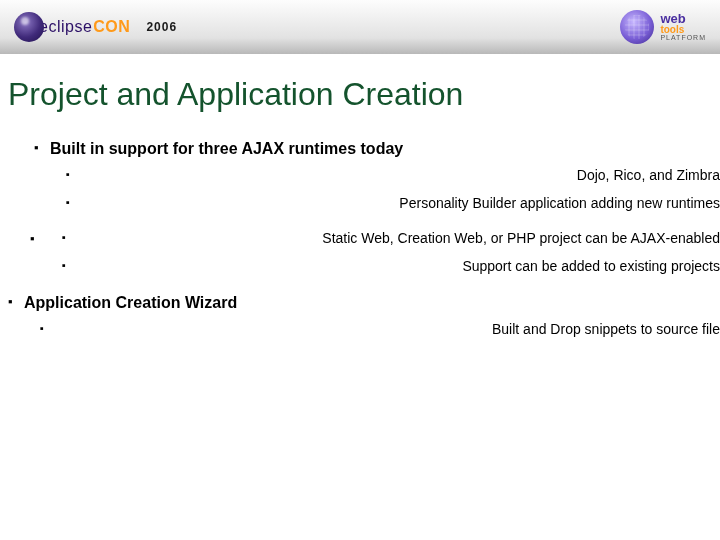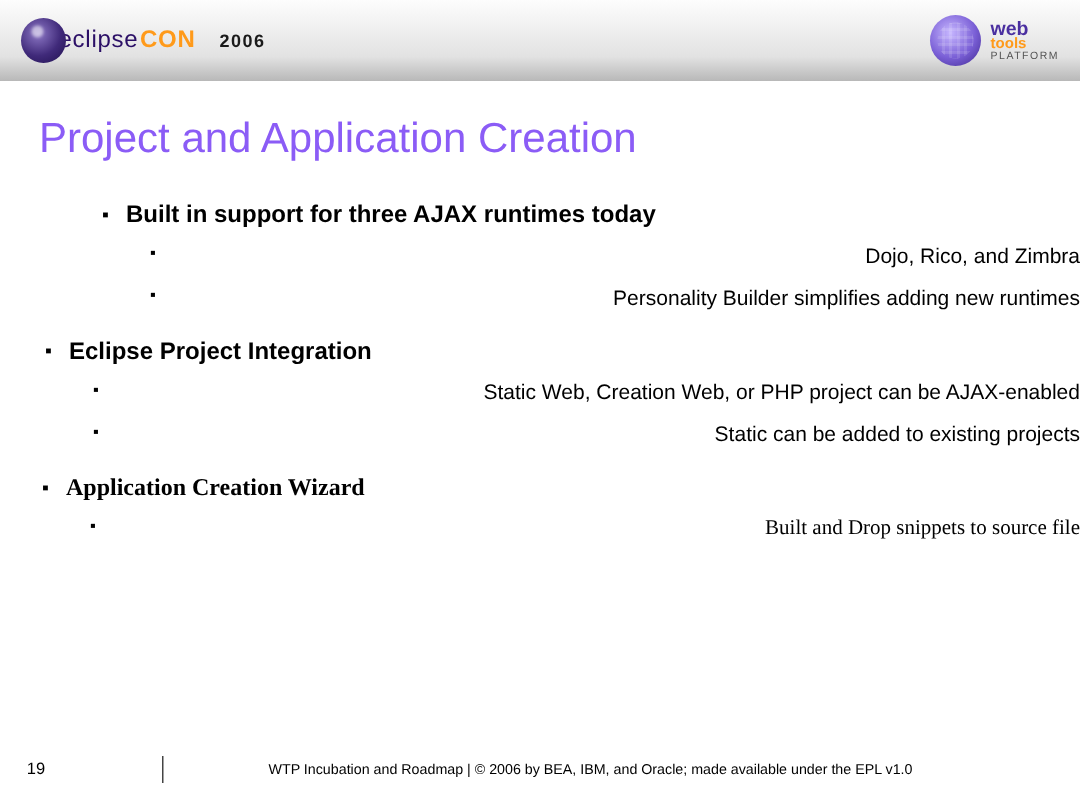--- a/index.html
+++ b/index.html
@@ -20,34 +20,34 @@
 
   .logo-right { margin-left: auto; display: flex; align-items: center; gap: 6px; }
   .wt-icon { width: 34px; height: 34px; border-radius: 50%; background: radial-gradient(circle at 40% 35%, #c7b7ff 0%, #7a5fd6 55%, #3d278e 100%); position: relative; }
   .wt-icon::before { content:""; position:absolute; inset:3px; border-radius:50%; background: repeating-linear-gradient(0deg, rgba(255,255,255,0.12) 0 2px, transparent 2px 5px), repeating-linear-gradient(90deg, rgba(255,255,255,0.12) 0 2px, transparent 2px 5px); mask: radial-gradient(circle at center, #000 60%, transparent 62%); }
   .wt-text { display:flex; flex-direction: column; line-height: 0.9; }
   .wt-web { color:#4a2fa0; font-weight:700; font-size:13px; }
   .wt-tools { color:#ff9a1a; font-weight:700; font-size:10px; }
   .wt-sub { color:#555; font-size:7px; letter-spacing:1px; margin-top:1px; }
 
   
-  .title { font-size: 28px; color: #8b5cf6; font-weight: 400; margin: 22px 0 0 26px; }
+  .title { font-size: 32px; color: #14532d; font-weight: 400; margin: 22px 0 0 8px; }
 
   
   .body { margin-top: 26px; }
-  ul.lvl1 { list-style: none; padding-left: 84px; }
+  ul.lvl1 { list-style: none; padding-left: 50px; }
   ul.lvl1 > li { position: relative; font-size: 16px; font-weight: 700; color: #000; margin-bottom: 8px; line-height: 1.25; }
   ul.lvl1 > li::before { content: "\25AA"; position: absolute; left: -16px; top: 1px; font-size: 13px; color: #000; }
 
   ul.lvl2 { list-style: none; padding-left: 32px; margin-top: 8px; margin-bottom: 18px; text-align: right; }
   ul.lvl2 > li { position: relative; font-size: 14px; font-weight: 400; color: #000; margin-bottom: 10px; line-height: 1.25; }
   ul.lvl2 > li::before { content: "\25AA"; position: absolute; left: -16px; top: 1px; font-size: 11px; color: #000; }
 
   .sec2 ul.lvl1 { padding-left: 46px; }
-  .sec3 ul.lvl1 { padding-left: 44px; font-family: Liberation Serif, serif; }
+  .sec3 ul.lvl1 { padding-left: 24px; }
   .sec3 ul.lvl2 > li { margin-bottom: 6px; }
 
   
   .footer { position: absolute; bottom: 18px; left: 0; width: 100%; display: flex; align-items: center; }
   .page-num { font-size: 11px; color: #000; width: 32px; text-align: center; margin-left: 8px; }
   .foot-divider { width: 1px; height: 18px; background: #444; margin: 0 70px 0 68px; }
   .foot-text { font-size: 9.5px; color: #000; }
 </style>
 </head>
 <body>
@@ -77,50 +77,44 @@
   <h1 class="title">Project and Application Creation</h1>
 
   <div class="body">
 
     <div class="sec1">
       <ul class="lvl1">
         <li>
           <span>Built in support for three AJAX runtimes today</span>
           <ul class="lvl2">
             <li>Dojo, Rico, and Zimbra</li>
-            <li>Personality Builder simplifies adding new runtimes</li>
+            <li>Personality Builder application adding new runtimes</li>
           </ul>
         </li>
       </ul>
     </div>
 
     <div class="sec2">
       <ul class="lvl1">
         <li>
-          <span>Eclipse Project Integration</span>
           <ul class="lvl2">
             <li>Static Web, Creation Web, or PHP project can be AJAX-enabled</li>
-            <li>Static can be added to existing projects</li>
+            <li>Support can be added to existing projects</li>
           </ul>
         </li>
       </ul>
     </div>
 
     <div class="sec3">
       <ul class="lvl1">
         <li>
           <span>Application Creation Wizard</span>
           <ul class="lvl2">
             <li>Built and Drop snippets to source file</li>
           </ul>
         </li>
       </ul>
     </div>
 
   </div>
 
-  <div class="footer">
-    <div class="page-num">19</div>
-    <div class="foot-divider"></div>
-    <div class="foot-text">WTP Incubation and Roadmap  |  © 2006 by BEA, IBM, and Oracle; made available under the EPL v1.0</div>
-  </div>
 
 </div>
 
 </body></html>

